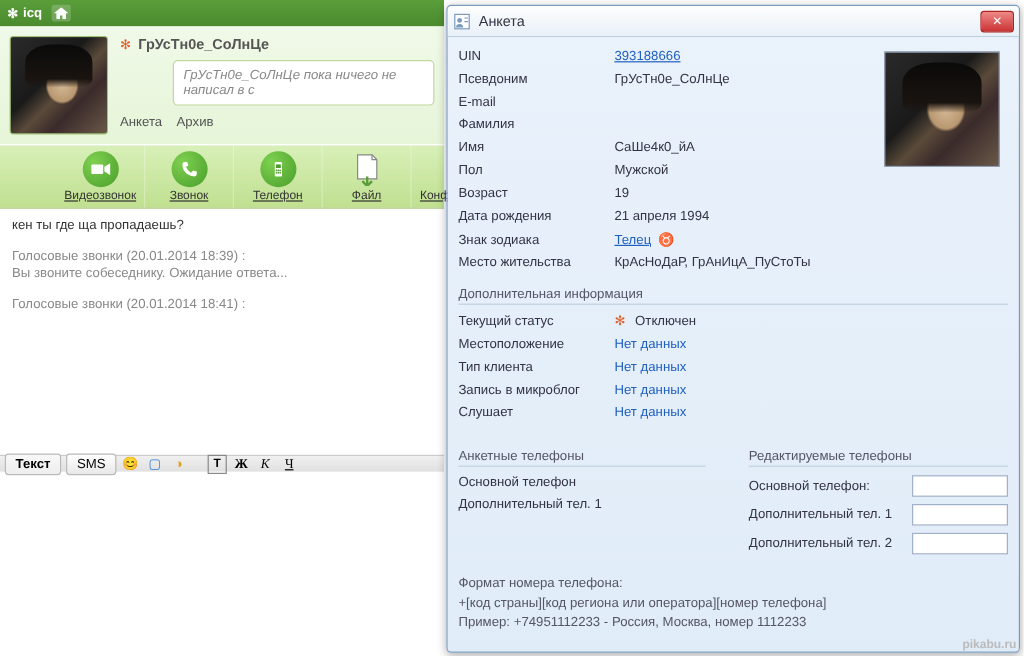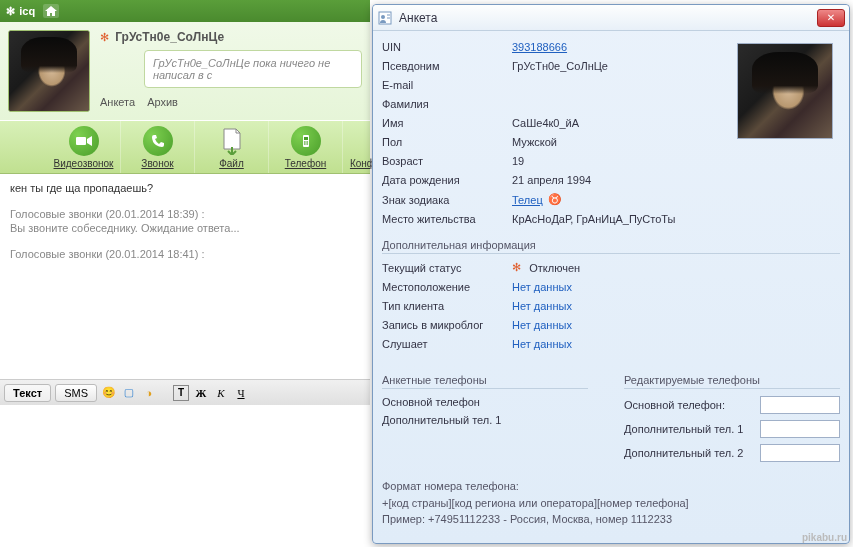--- a/index.html
+++ b/index.html
@@ -24,21 +24,21 @@
 .tool-btn { flex: 0 0 auto; width: 74px; display: flex; flex-direction: column; align-items: center; justify-content: center; gap: 2px; border-right: 1px solid rgba(255,255,255,0.3); cursor: pointer; }
 .tool-icon { width: 30px; height: 30px; border-radius: 50%; background: radial-gradient(circle at 30% 30%, #7ed050, #4a9e2a); display: flex; align-items: center; justify-content: center; }
 .tool-icon.file { background: none; border-radius: 0; }
 .tool-label { color: #333; font-size: 10px; text-decoration: underline; }
 
 .chat-area { background: #fff; padding: 8px 10px; height: 205px; overflow: hidden; }
 .chat-line { margin-bottom: 2px; color: #333; }
 .chat-block { margin-bottom: 14px; }
 .chat-meta { color: #888; }
 
-.input-toolbar { background: linear-gradient(#f0f0f0, #e0e0e0); height: 26px; border-top: 1px solid #ccc; display: flex; align-items: center; padding: 0 4px; gap: 4px; }
+.input-toolbar { background: linear-gradient(#f0f0f0, #e0e0e0); height: 14px; border-top: 1px solid #ccc; display: flex; align-items: center; padding: 0 4px; gap: 4px; }
 .tab-btn { background: linear-gradient(#fff, #e8e8e8); border: 1px solid #bbb; border-radius: 3px; padding: 2px 8px; font-size: 11px; cursor: pointer; }
 .tab-btn.active { background: linear-gradient(#f8f8f8, #eee); font-weight: bold; }
 .tb-icon { width: 16px; height: 16px; display: flex; align-items: center; justify-content: center; cursor: pointer; }
 
 
 .profile-dialog { position: absolute; top: 4px; left: 372px; width: 478px; height: 540px; background: linear-gradient(#eaf2fb, #e0ecf8); border: 1px solid #7a9ac0; border-radius: 4px; box-shadow: 0 2px 8px rgba(0,0,0,0.3); }
 .dlg-titlebar { background: linear-gradient(#fdfefe, #e8f0f8); height: 26px; display: flex; align-items: center; padding: 0 4px; border-bottom: 1px solid #c0d0e0; border-radius: 4px 4px 0 0; }
 .dlg-title-icon { width: 16px; height: 16px; margin-right: 6px; }
 .dlg-title { flex: 1; color: #334; font-size: 12px; }
 .dlg-close { width: 28px; height: 18px; background: linear-gradient(#e88, #c33); border: 1px solid #a22; border-radius: 3px; color: #fff; display: flex; align-items: center; justify-content: center; font-size: 10px; cursor: pointer; }
@@ -115,45 +115,45 @@
         </div>
       <span class="tool-label">Видеозвонок</span>
     </div>
     <div class="tool-btn">
       <div class="tool-icon">
           <svg width="14" height="14" viewBox="0 0 14 14">
             <path d="M3 1 Q1 1 1 3 Q1 8 5 11 Q8 13 11 13 Q13 13 13 11 L13 9 L10 8 L8 10 Q5 8 4 5 L6 4 L5 1 Z" fill="#fff"></path>
           </svg>
         </div>
       <span class="tool-label">Звонок</span>
-    </div>
-    <div class="tool-btn">
-      <div class="tool-icon file">
-          <svg width="24" height="28" viewBox="0 0 24 28">
-            <path d="M4 2 L16 2 L20 6 L20 22 L4 22 Z" fill="#fff" stroke="#888"></path>
-            <path d="M16 2 L16 6 L20 6" fill="none" stroke="#888"></path>
-            <path d="M12 20 L12 28 M8 24 L12 28 L16 24" stroke="#5a9e3a" stroke-width="2" fill="none"></path>
-          </svg>
-        </div>
-      <span class="tool-label">Файл</span>
     </div>
     <div class="tool-btn">
       <div class="tool-icon">
           <svg width="14" height="14" viewBox="0 0 14 14">
             <rect x="4" y="1" width="6" height="12" rx="1" fill="#fff"></rect>
             <rect x="5" y="3" width="4" height="3" fill="#4a9e2a"></rect>
             <circle cx="5.5" cy="8" r="0.7" fill="#4a9e2a"></circle>
             <circle cx="7" cy="8" r="0.7" fill="#4a9e2a"></circle>
             <circle cx="8.5" cy="8" r="0.7" fill="#4a9e2a"></circle>
             <circle cx="5.5" cy="10" r="0.7" fill="#4a9e2a"></circle>
             <circle cx="7" cy="10" r="0.7" fill="#4a9e2a"></circle>
             <circle cx="8.5" cy="10" r="0.7" fill="#4a9e2a"></circle>
           </svg>
         </div>
       <span class="tool-label">Телефон</span>
+    </div>
+    <div class="tool-btn">
+      <div class="tool-icon file">
+          <svg width="24" height="28" viewBox="0 0 24 28">
+            <path d="M4 2 L16 2 L20 6 L20 22 L4 22 Z" fill="#fff" stroke="#888"></path>
+            <path d="M16 2 L16 6 L20 6" fill="none" stroke="#888"></path>
+            <path d="M12 20 L12 28 M8 24 L12 28 L16 24" stroke="#5a9e3a" stroke-width="2" fill="none"></path>
+          </svg>
+        </div>
+      <span class="tool-label">Файл</span>
     </div>
     <div class="tool-btn" style="width:40px">
       <div class="tool-icon" style="visibility:hidden"></div>
       <span class="tool-label">Конф</span>
     </div>
   </div>
 
   <div class="chat-area">
     <div class="chat-block">
       <div class="chat-line">кен ты где ща пропадаешь?</div>

